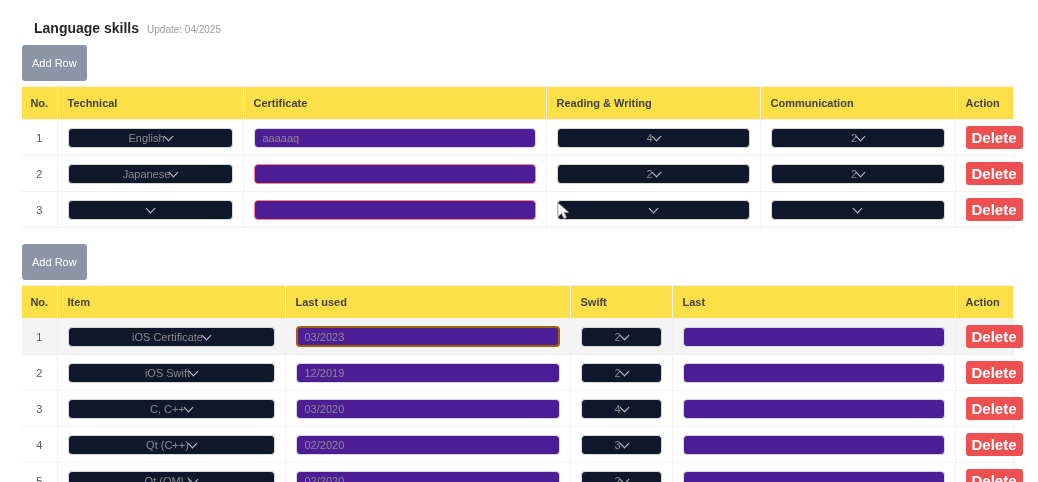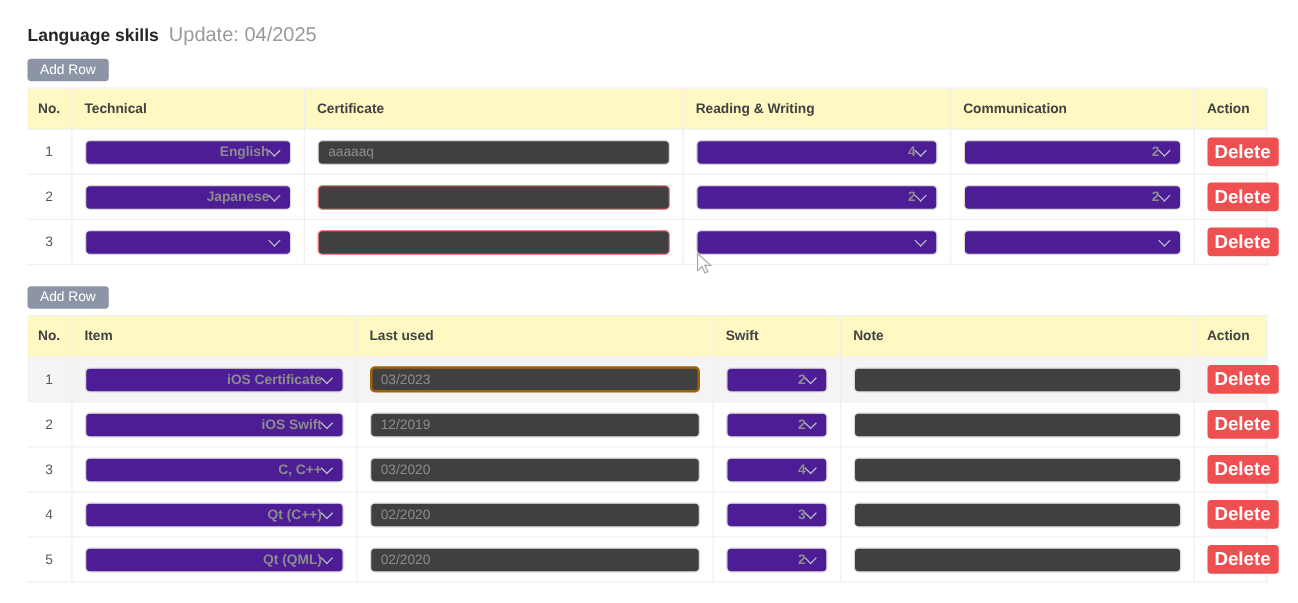--- a/index.html
+++ b/index.html
@@ -3,55 +3,55 @@
 <meta charset="utf-8">
 <style>
   html,body{margin:0;padding:0;}
   body{
     width:1038px;height:482px;overflow:hidden;position:relative;
     background:#ffffff;
     font-family:"Liberation Sans","DejaVu Sans",sans-serif;
     -webkit-font-smoothing:antialiased;
   }
   .page{padding:20px 25px 0 22px;}
-  .sec-head{display:flex;align-items:baseline;gap:8px;margin:0 0 8px 0;}
+  .sec-head{display:flex;align-items:baseline;gap:8px;margin:0 0 8px 12px;}
   .sec-title{font-size:14px;font-weight:700;color:#262626;margin:0;line-height:17px;}
-  .update-label{font-size:16px;color:#9a9a9a;}
+  .update-label{font-size:10px;color:#9a9a9a;}
   .add-row{
     background:#8b95a5;color:#ffffff;border:none;border-radius:3px;
-    font-size:11px;line-height:12px;padding:3px 10px;height:18px;
+    font-size:11px;line-height:12px;padding:3px 10px;height:36px;
     margin:0 0 5px 0;cursor:pointer;font-family:inherit;display:inline-block;
   }
   table.grid{border-collapse:collapse;table-layout:fixed;width:991px;border-top:1px solid #f0f0f0;}
   th{
-    background:#fef9c3;font-size:11px;font-weight:600;color:#424242;
+    background:#fde047;font-size:11px;font-weight:600;color:#424242;
     text-align:left;padding:10px 10px;border-right:1px solid #f0f0f0;border-bottom:1px solid #f0f0f0;
   }
   td{
     height:35px;padding:0 10px;background:#ffffff;
     border-right:1px solid #f0f0f0;border-bottom:1px solid #f0f0f0;
     font-size:11px;color:#595959;vertical-align:middle;
   }
   th.c-no,td.c-no{text-align:center;padding:10px 4px;}
   td.c-no{padding:0 4px;}
   tr.hl td{background:#f4f4f5;}
   .sel{
-    display:flex;align-items:center;justify-content:flex-end;
-    border:1px solid #d9d9d9;border-radius:4px;background:#4c1d95;
-    height:20px;padding:0 9px;box-sizing:border-box;cursor:pointer;font-weight:bold;
+    display:flex;align-items:center;justify-content:center;
+    border:1px solid #d9d9d9;border-radius:4px;background:#0f172a;
+    height:20px;padding:0 9px;box-sizing:border-box;cursor:pointer;
   }
   .sel-val{font-size:11px;color:#8c8c8c;white-space:nowrap;overflow:hidden;}
   .chev{
     width:6px;height:6px;flex:none;margin-top:-3px;
     border-right:1.3px solid #c3c6cc;border-bottom:1.3px solid #c3c6cc;
     transform:rotate(45deg);
   }
   .inp{
     display:block;width:100%;height:20px;box-sizing:border-box;
-    border:1px solid #d9d9d9;border-radius:4px;background:#404040;
+    border:1px solid #d9d9d9;border-radius:4px;background:#4c1d95;
     padding:0 8px;font-size:11px;color:#8c8c8c;font-family:inherit;outline:none;
   }
   .inp.err{border-color:#ff8080;}
   .inp.focus{border:2px solid #a16207;height:21px;padding:0 7px;border-radius:4px;}
   .del-btn{
     background:#ee4f50;color:#ffffff;border:none;border-radius:3px;
     font-size:15px;font-weight:700;padding:3px 6px;cursor:pointer;font-family:inherit;
   }
   .sec2{margin-top:16px;}
   #cursor{position:absolute;left:557px;top:202px;}
@@ -176,21 +176,21 @@
         <col style="width:102px">
           <col style="width:283px">
           <col style="width:58px">
       </colgroup>
       <thead>
         <tr>
           <th class="c-no">No.</th>
           <th>Item</th>
           <th>Last used</th>
           <th>Swift</th>
-          <th>Note</th>
+          <th>Last</th>
           <th>Action</th>
         </tr>
       </thead>
       <tbody id="tech-body">
           <tr class="hl">
             <td class="c-no">1</td>
             <td>
               <div class="sel">
                 <span class="sel-val">iOS Certificate</span>
                 <span class="chev"></span>

